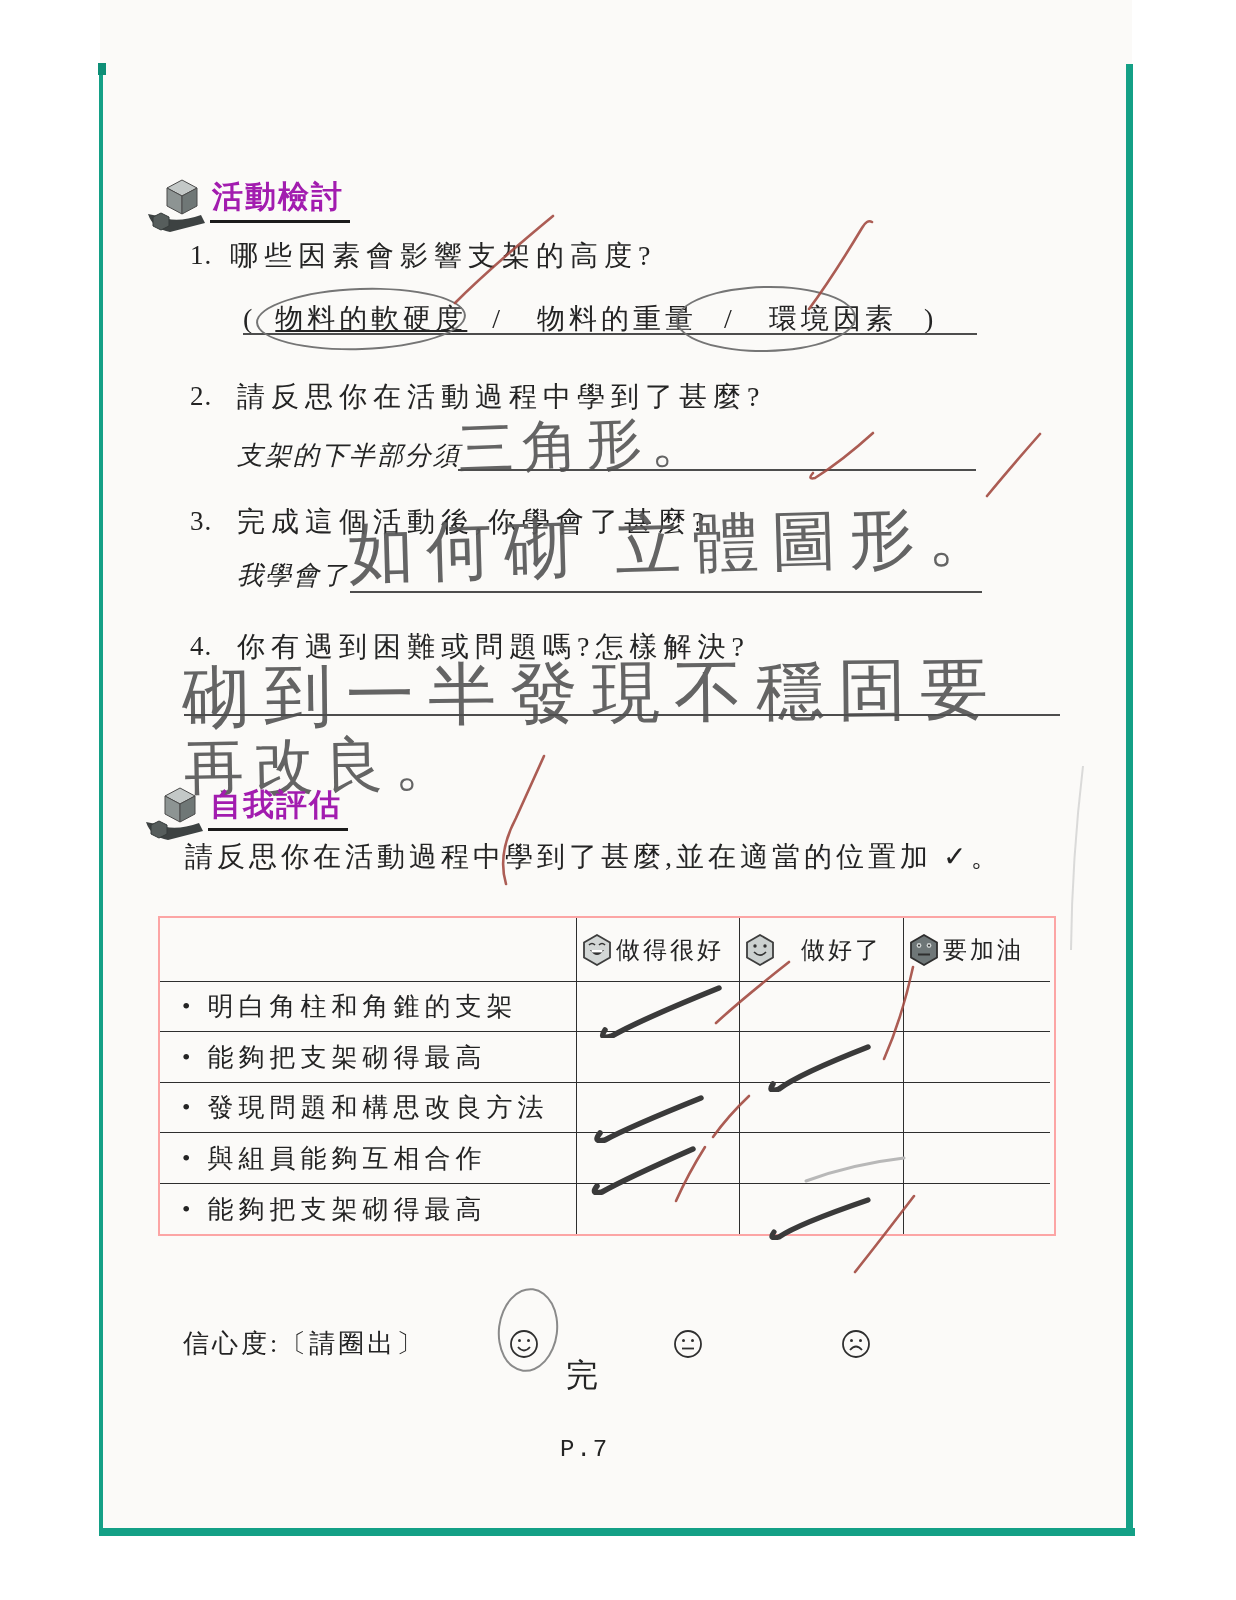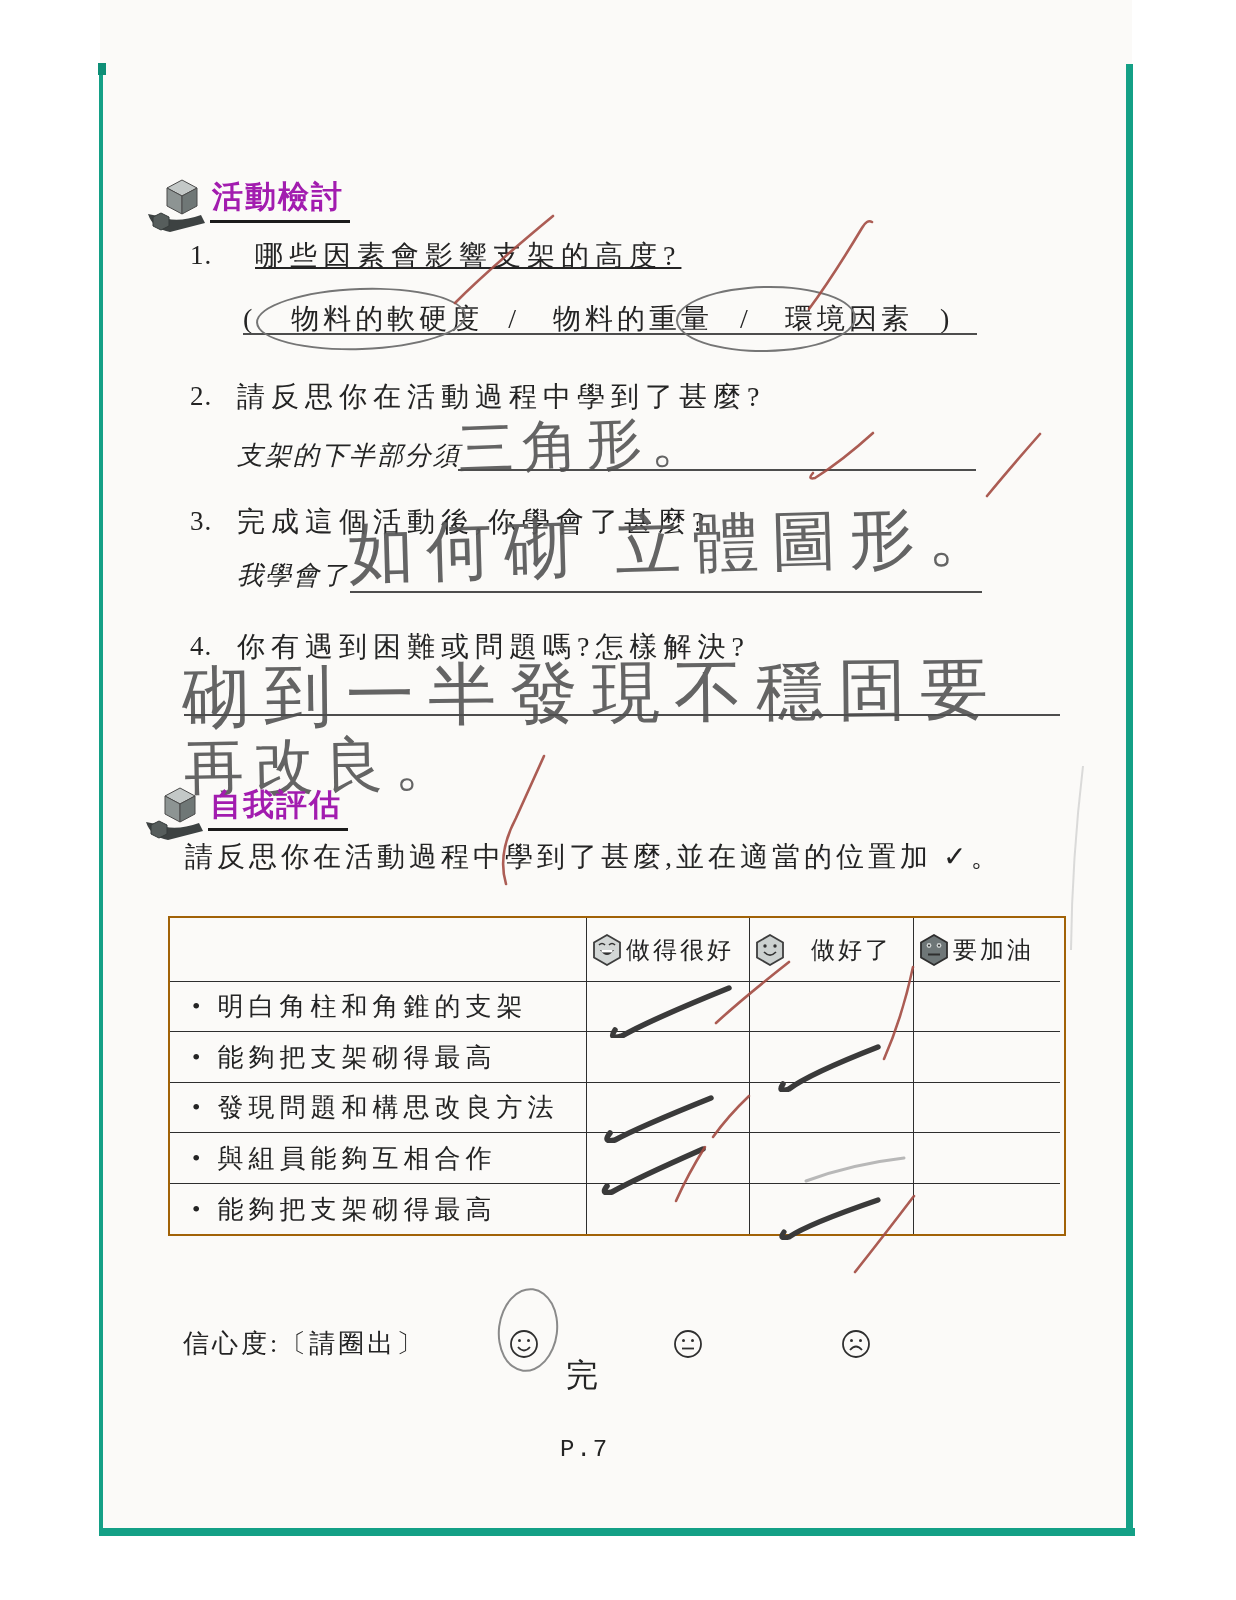--- a/index.html
+++ b/index.html
@@ -24,21 +24,21 @@
 
   .handwrite{position:absolute;color:#585858;font-family:"DejaVu Sans","Liberation Sans",sans-serif;
              white-space:nowrap;opacity:.92;}
   .hw2{font-size:56px;letter-spacing:8px;transform:rotate(-2deg);}
   .hw3{font-size:66px;letter-spacing:12px;transform:rotate(-1.6deg);}
   .hw4a{font-size:68px;letter-spacing:14px;transform:rotate(-0.6deg);}
   .hw4b{font-size:60px;letter-spacing:10px;transform:rotate(-1deg);}
 
   .pencil-oval{position:absolute;border:2.4px solid #757575;border-radius:50%;}
 
-  .eval-table{position:absolute;left:168px;top:916px;width:894px;border:2px solid #a16207;
+  .eval-table{position:absolute;left:158px;top:916px;width:894px;border:2px solid #fca5a5;
               display:grid;grid-template-columns:417px 163px 164px 146px;
               grid-template-rows:64px 50px 51px 50px 51px 50px;background:transparent;}
   .cell{border-right:1.6px solid #2e2e2e;border-bottom:1.6px solid #2e2e2e;position:relative;
         display:flex;align-items:center;overflow:visible;}
   .cell.last-col{border-right:none;}
   .cell.last-row{border-bottom:none;}
   .hdr-cell{padding-left:5px;gap:4px;}
   .hdr-label{font-size:24px;letter-spacing:3px;color:#242424;}
   .row-label{padding-left:22px;font-size:26px;letter-spacing:5px;color:#242424;}
   .bullet{margin-right:12px;font-size:24px;}
@@ -68,25 +68,25 @@
         <polygon points="21,12 36,20 36,38 21,30" fill="#8d9493" stroke="#4a4a4a" stroke-width="1"></polygon>
         <polygon points="51,12 36,20 36,38 51,30" fill="#6f7776" stroke="#4a4a4a" stroke-width="1"></polygon>
         <path d="M2,38 Q7,53 24,56 L59,47 L55,39 Q30,48 12,40 Z" fill="#3d4242"></path>
         <polygon points="15,37 23,41 23,50 15,54 7,50 7,41" fill="#565d5c" stroke="#353b3a" stroke-width="1"></polygon>
       </svg>
     </span>
     <span class="hd-title">活動檢討</span>
   </div>
 
   <div class="printed qnum" style="left:190px;top:240px;">1.</div>
-  <div class="printed qtext" style="left:255px;top:237px;text-decoration:underline;">哪些因素會影響支架的高度?</div>
+  <div class="printed qtext" style="left:230px;top:237px;">哪些因素會影響支架的高度?</div>
 
   <div class="printed qtext" style="left:243px;top:300px;letter-spacing:4px;">
     <span>(</span>
-    <span style="margin:0 14px 0 24px;">物料的軟硬度</span>
+    <span style="margin:0 14px 0 8px;text-decoration:underline;">物料的軟硬度</span>
     <span>/</span>
     <span style="margin:0 16px 0 22px;">物料的重量</span>
     <span>/</span>
     <span style="margin:12px 16px 0 22px;">環境因素</span>
     <span>)</span>
   </div>
   <div class="ans-line" style="left:243px;top:333px;width:734px;"></div>
   <div class="pencil-oval" style="left:256px;top:288px;width:206px;height:58px;transform:rotate(-2deg);"></div>
   <div class="pencil-oval" style="left:676px;top:286px;width:176px;height:62px;transform:rotate(-1deg);"></div>
 

